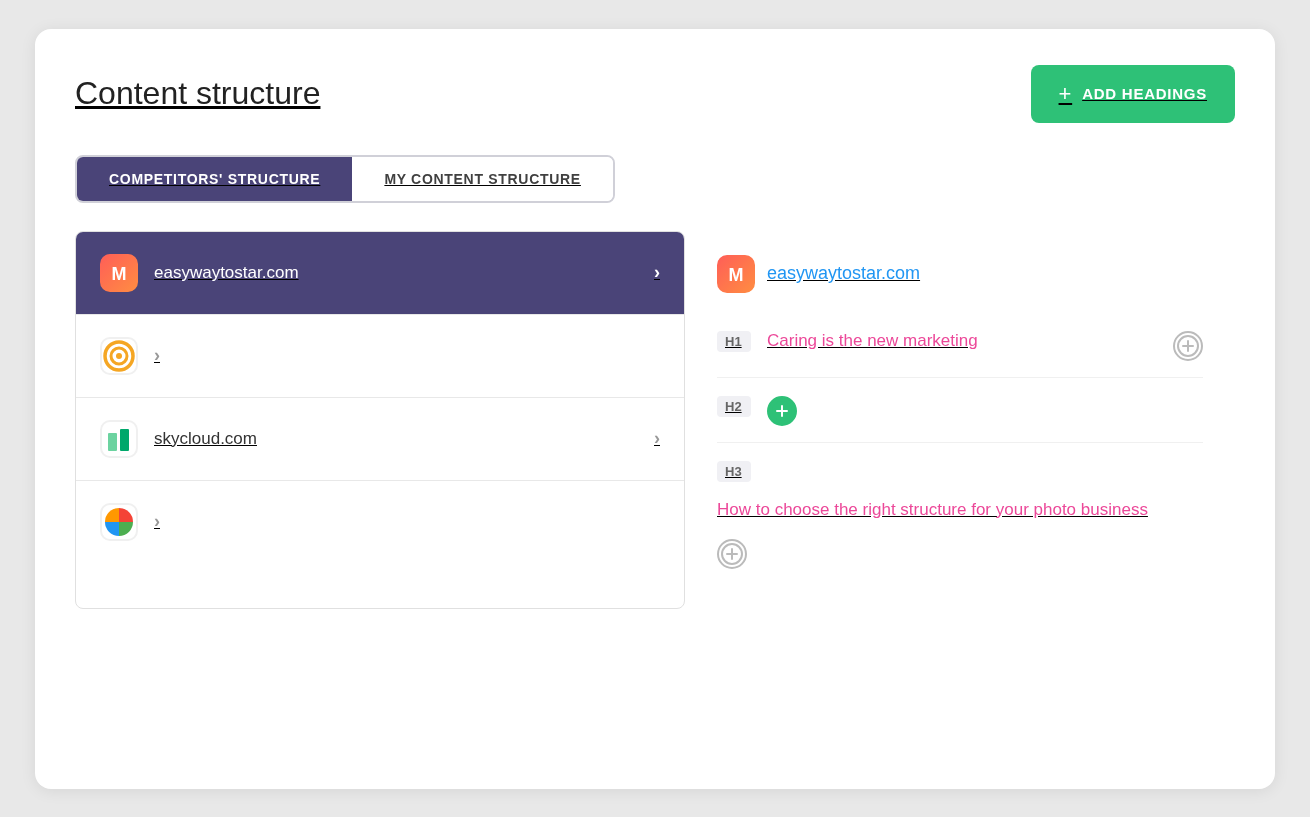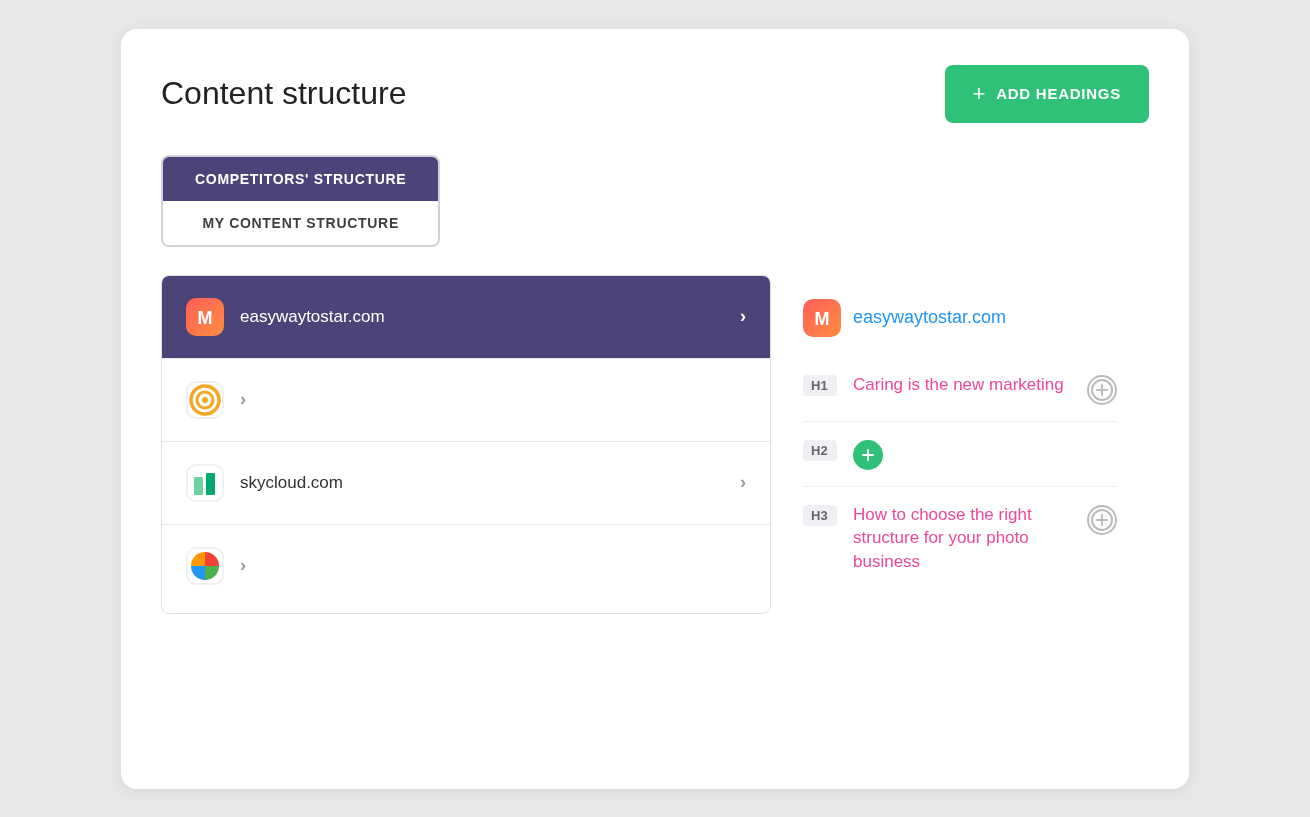--- a/index.html
+++ b/index.html
@@ -8,24 +8,25 @@
       display: flex;
       align-items: center;
       justify-content: center;
       min-height: 100vh;
       font-family: -apple-system, BlinkMacSystemFont, 'Segoe UI', sans-serif;
     }
     .card {
       background: #fff;
       border-radius: 16px;
       padding: 36px 40px;
-      width: 1068px;
+      width: 1240px;
       min-height: 760px;
       box-shadow: 0 2px 16px rgba(0,0,0,0.08);
       position: relative;
+      text-decoration: underline;
     }
     .header {
       display: flex;
       align-items: center;
       justify-content: space-between;
       margin-bottom: 32px;
     }
     .page-title {
       font-size: 32px;
       font-weight: 400;
@@ -50,21 +51,20 @@
       font-size: 22px;
       font-weight: 300;
     }
     .tabs {
       display: flex;
       border: 2px solid #d0d0d8;
       border-radius: 8px;
       overflow: hidden;
       width: fit-content;
       margin-bottom: 28px;
-      flex-direction: column;
     }
     .tab {
       padding: 14px 32px;
       font-size: 14px;
       font-weight: 700;
       letter-spacing: 0.05em;
       cursor: pointer;
       text-transform: uppercase;
       color: #404040;
       background: #fff;
@@ -167,20 +167,21 @@
     }
     .heading-row {
       display: flex;
       align-items: flex-start;
       gap: 16px;
       padding: 16px 0;
       border-bottom: 1px solid #f0f0f0;
     }
     .heading-row:last-child {
       border-bottom: none;
+      flex-direction: column;
     }
     .heading-tag {
       background: #f0f0f4;
       color: #666;
       font-size: 13px;
       font-weight: 600;
       padding: 3px 8px;
       border-radius: 4px;
       min-width: 34px;
       text-align: left;

